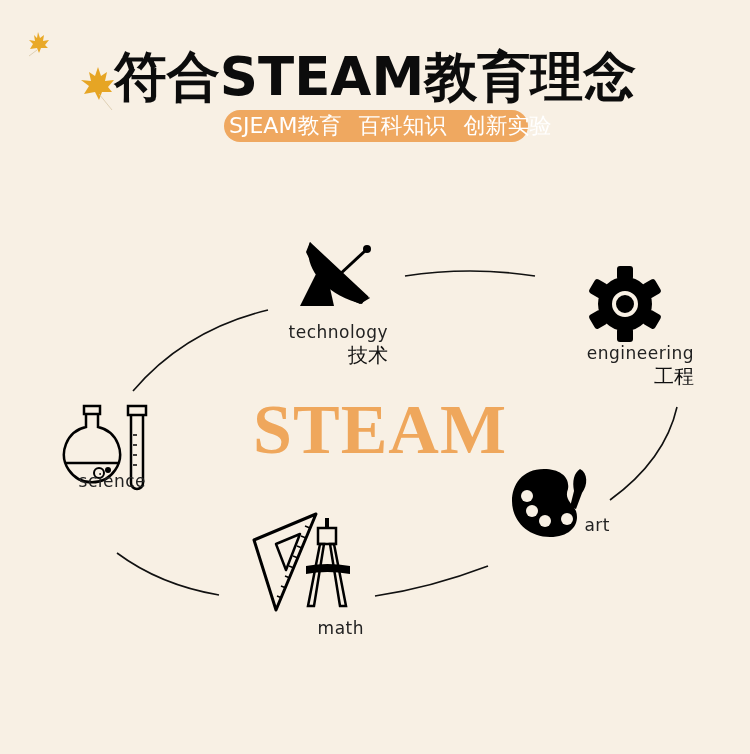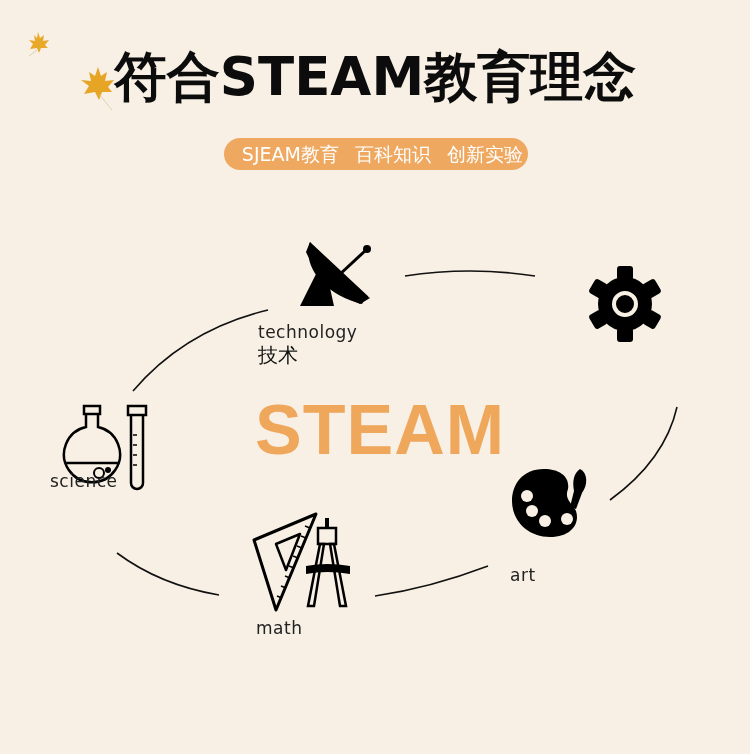--- a/index.html
+++ b/index.html
@@ -11,31 +11,30 @@
   }
   .abs { position: absolute; }
   .title {
     left: 0; width: 750px; top: 44px; text-align: center;
     font-size: 53px; font-weight: bold; letter-spacing: 0px; color: #0c0c0c;
     line-height: 66px;
   }
   .pill {
     left: 224px; top: 110px; width: 304px; height: 32px;
     background: #EFA860; border-radius: 16px;
-    color: #fff; font-size: 19px; line-height: 32px; text-align: right;
+    color: #fff; font-size: 22px; line-height: 32px; text-align: right;
     white-space: nowrap;
-    margin-top: 28px;
   }
   .pill span { margin: 0 5px; }
   .center-word {
     left: 250px; top: 388px; width: 260px; text-align: center;
-    font-family: Liberation Sans, sans-serif; font-weight: bold;
+    font-family: Liberation Serif, serif; font-weight: bold;
     font-size: 70px; color: #EFA75C; line-height: 84px; letter-spacing: 1px;
   }
-  .node { text-align: left; }
+  .node { text-align: right; }
   .node .en { font-size: 17px; line-height: 20px; color: #222; letter-spacing: 0.5px; }
   .node .zh { font-size: 20px; line-height: 26px; color: #111; }
   svg.arcs { left: 0; top: 0; }
 </style>
 </head>
 <body>
 
 <svg class="abs" style="left:24px;top:30px" width="30" height="28" viewBox="0 0 30 28">
   <path d="M14 2 L16 8 L20 5 L19 11 L25 10 L21 15 L24 18 L17 18 L15 23 L13 18 L6 19 L9 14 L5 10 L11 11 L10 5 L13 8 Z" fill="#E9A928"></path>
   <line x1="13" y1="20" x2="5" y2="26" stroke="#d8c8a8" stroke-width="0.8"></line>
@@ -83,31 +82,33 @@
     <rect x="-8" y="-38" width="16" height="14" rx="3"></rect>
     <rect x="-8" y="-38" width="16" height="14" rx="3" transform="rotate(60)"></rect>
     <rect x="-8" y="-38" width="16" height="14" rx="3" transform="rotate(120)"></rect>
     <rect x="-8" y="-38" width="16" height="14" rx="3" transform="rotate(180)"></rect>
     <rect x="-8" y="-38" width="16" height="14" rx="3" transform="rotate(240)"></rect>
     <rect x="-8" y="-38" width="16" height="14" rx="3" transform="rotate(300)"></rect>
   </g>
   <circle cx="39" cy="39" r="11" fill="none" stroke="#F8F0E4" stroke-width="4"></circle>
 </svg>
 <div class="abs node" style="left:560px;top:343px;width:134px">
+  <div class="en">engineering</div>
+  <div class="zh">工程</div>
 </div>
 
 <svg class="abs" style="left:510px;top:465px" width="82" height="75" viewBox="0 0 82 75">
   <path d="M34 4 C 12 4 2 20 2 36 C 2 56 18 72 40 72 C 62 72 70 58 66 46 C 62 38 54 34 58 24 C 60 12 50 4 34 4 Z" fill="#000"></path>
   <path d="M70 4 C 78 8 78 20 72 28 L 66 44 L 60 42 L 64 26 C 62 16 64 8 70 4 Z" fill="#000"></path>
   <circle cx="17" cy="31" r="6" fill="#F8F0E4"></circle>
   <circle cx="22" cy="46" r="6" fill="#F8F0E4"></circle>
   <circle cx="35" cy="56" r="6" fill="#F8F0E4"></circle>
   <circle cx="57" cy="54" r="6" fill="#F8F0E4"></circle>
 </svg>
-<div class="abs node" style="left:510px;top:565px;width:100px">
+<div class="abs node" style="left:510px;top:515px;width:100px">
   <div class="en">art</div>
 </div>
 
 <svg class="abs" style="left:250px;top:510px" width="110" height="105" viewBox="0 0 110 105">
   <path d="M4 30 L 66 4 L 26 100 Z" fill="none" stroke="#000" stroke-width="3" stroke-linejoin="round"></path>
   <path d="M26 34 L 50 24 L 36 60 Z" fill="none" stroke="#000" stroke-width="2.5" stroke-linejoin="round"></path>
   <g stroke="#000" stroke-width="1.5">
     <line x1="60" y1="18" x2="55" y2="16"></line>
       <line x1="56" y1="28" x2="51" y2="26"></line>
     <line x1="52" y1="38" x2="47" y2="36"></line>
@@ -116,21 +117,21 @@
       <line x1="40" y1="68" x2="35" y2="66"></line>
     <line x1="36" y1="78" x2="31" y2="76"></line>
       <line x1="32" y1="88" x2="27" y2="86"></line>
   </g>
   <rect x="75" y="8" width="4" height="10" fill="#000"></rect>
   <rect x="68" y="18" width="18" height="16" fill="none" stroke="#000" stroke-width="2.5"></rect>
   <path d="M70 34 L 58 96 L 64 96 L 74 34 Z" fill="none" stroke="#000" stroke-width="2.5"></path>
   <path d="M84 34 L 96 96 L 90 96 L 80 34 Z" fill="none" stroke="#000" stroke-width="2.5"></path>
   <path d="M56 56 Q 77 52 100 56 L 100 64 Q 77 60 56 64 Z" fill="#000"></path>
 </svg>
-<div class="abs node" style="left:256px;top:618px;width:100px">
+<div class="abs node" style="left:264px;top:618px;width:100px">
   <div class="en">math</div>
 </div>
 
 <svg class="abs" style="left:62px;top:403px" width="92" height="92" viewBox="0 0 92 92">
   <rect x="22" y="3" width="16" height="8" fill="none" stroke="#000" stroke-width="2.5"></rect>
   <path d="M24 11 L 24 24 A 28 28 0 1 0 36 24 L 36 11" fill="none" stroke="#000" stroke-width="2.5"></path>
   <line x1="3" y1="60" x2="57" y2="60" stroke="#000" stroke-width="2.5"></line>
   <circle cx="37" cy="70" r="5" fill="none" stroke="#000" stroke-width="2"></circle>
   <circle cx="46" cy="67" r="3" fill="#000"></circle>
   <rect x="66" y="3" width="18" height="9" fill="none" stroke="#000" stroke-width="2.5"></rect>

